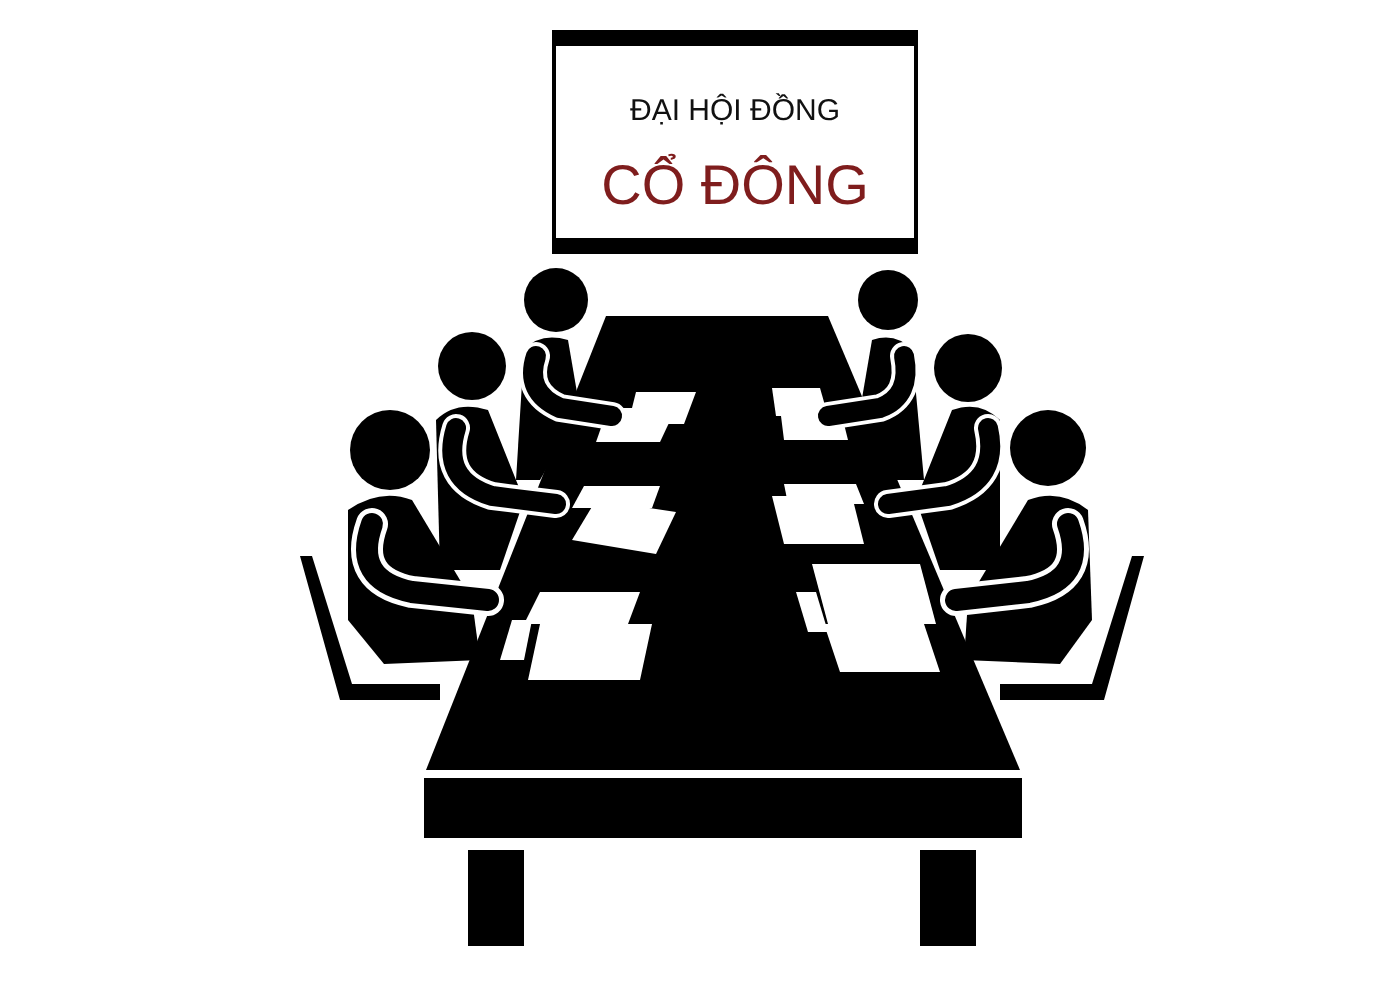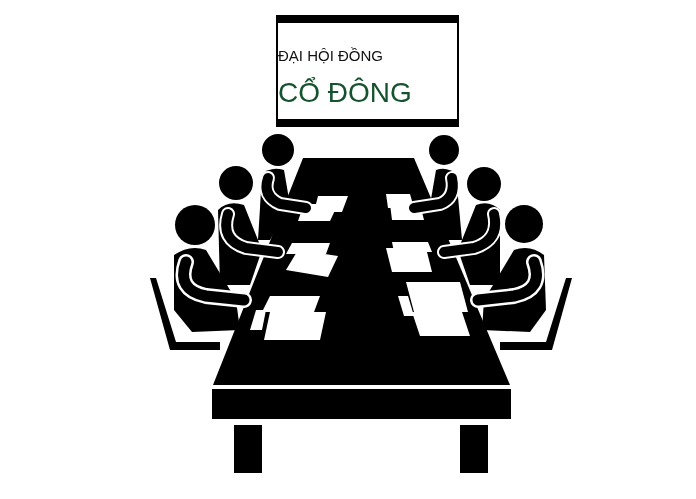--- a/index.html
+++ b/index.html
@@ -1,20 +1,20 @@
 <!DOCTYPE html>
 <html><head>
   <meta charset="utf-8">
   <style>
     html, body { margin: 0; padding: 0; background: #ffffff; }
     body { width: 696px; height: 499px; position: relative; overflow: hidden; font-family: "Liberation Sans", sans-serif; }
     .scene { position: absolute; left: 0; top: 0; width: 696px; height: 499px; }
-    .sign { position: absolute; left: 276px; top: 15px; width: 183px; height: 112px; background: #fff; border-top: 8px solid #000; border-bottom: 8px solid #000; border-left: 2px solid #000; border-right: 2px solid #000; box-sizing: border-box; }
+    .sign { position: absolute; left: 276px; top: 15px; width: 183px; height: 112px; background: #fff; border-top: 8px solid #000; border-bottom: 8px solid #000; border-left: 2px solid #000; border-right: 2px solid #000; box-sizing: border-box; text-align: center; }
     .sign .l1 { position: absolute; left: 0; right: 0; top: 24px; font-size: 15px; color: #111; letter-spacing: 0px; }
-    .sign .l2 { position: absolute; left: 0; right: 0; top: 54px; font-size: 28px; color: #14532d; }
+    .sign .l2 { position: absolute; left: 0; right: 0; top: 54px; font-size: 28px; color: #7f1d1d; }
   </style>
 </head>
 <body>
 
 <div class="sign">
   <div class="l1">ĐẠI HỘI ĐỒNG</div>
   <div class="l2">CỔ ĐÔNG</div>
 </div>
 
 <svg class="scene" viewBox="0 0 696 499" xmlns="http://www.w3.org/2000/svg">

